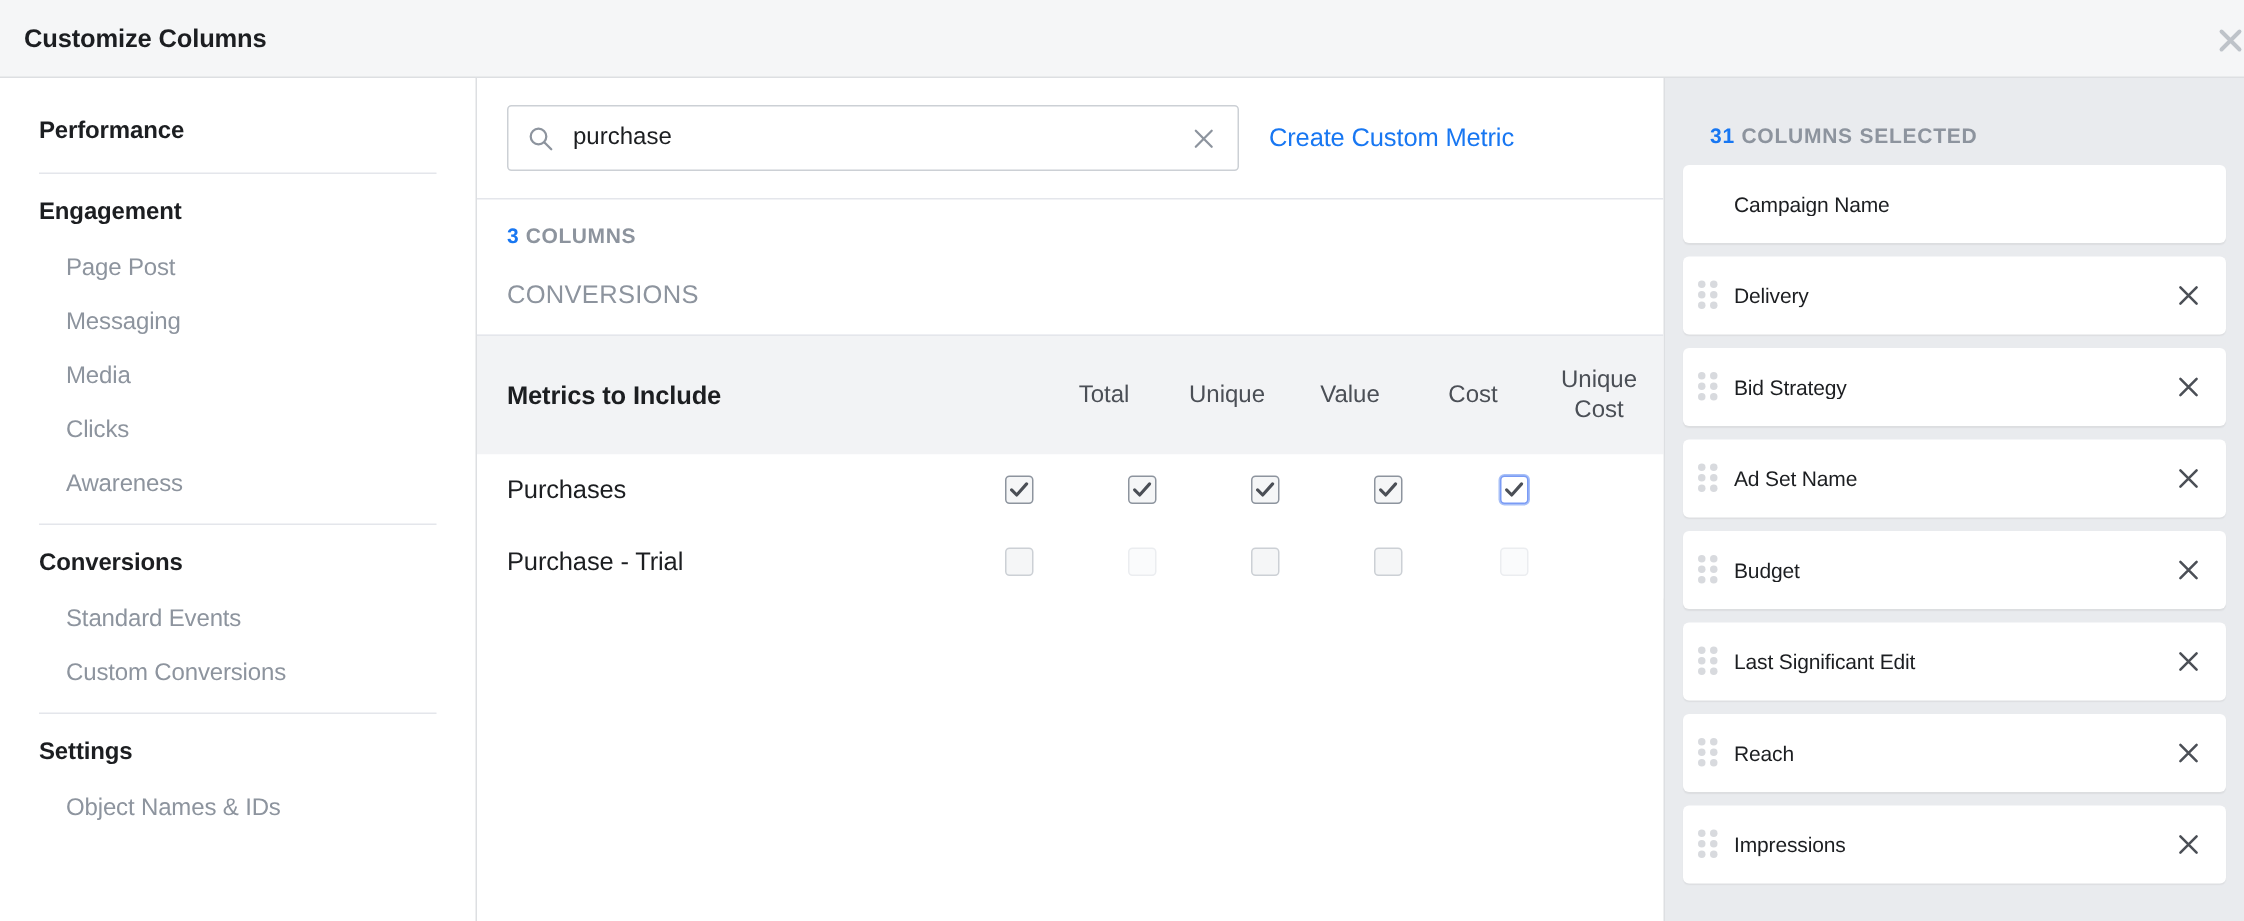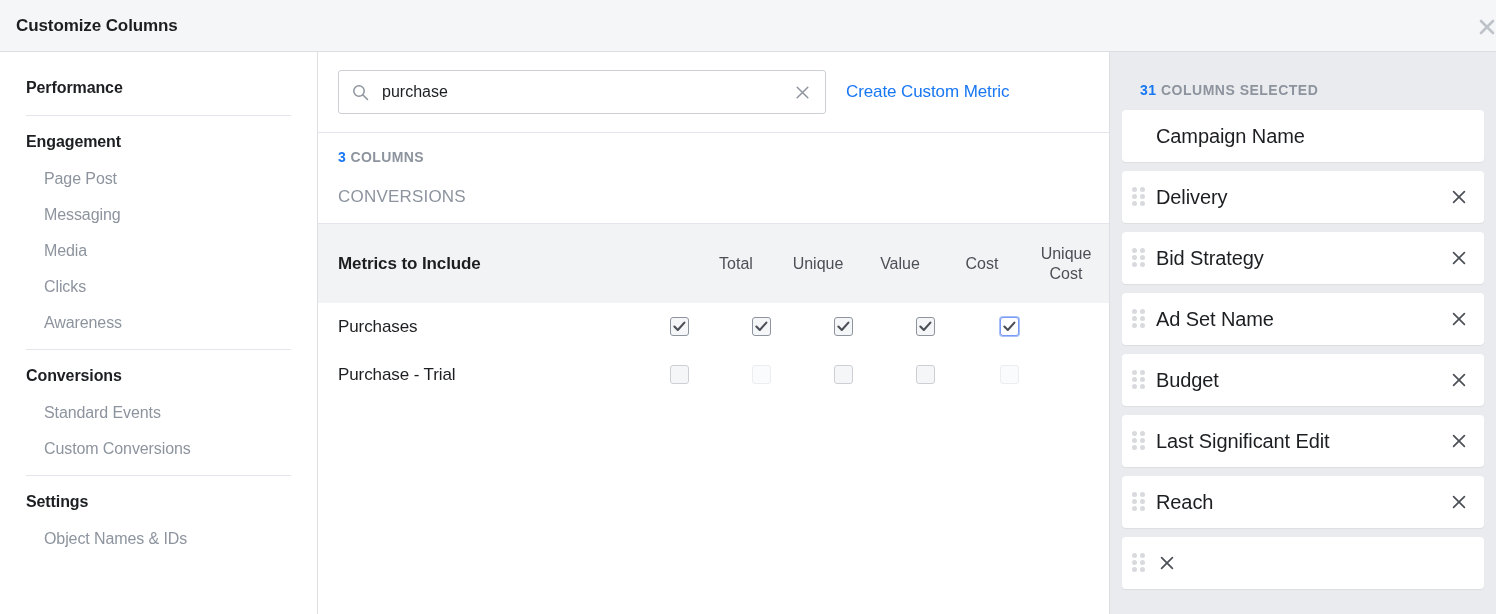--- a/index.html
+++ b/index.html
@@ -293,21 +293,21 @@
   }
   .grip i {
     display: block;
     width: 5px; height: 5px;
     border-radius: 50%;
     background: #d8dade;
   }
   .grip.hidden { visibility: hidden; }
   .chip-label {
     flex: 1 1 auto;
-    font-size: 20px;
+    font-size: 14px;
     color: #1c1e21;
     letter-spacing: -0.1px;
     white-space: nowrap;
     overflow: hidden;
     text-overflow: ellipsis;
   }
   .chip-remove {
     flex: 0 0 auto;
     width: 22px; height: 22px;
     display: flex; align-items: center; justify-content: center;
@@ -575,20 +575,21 @@
           </div>
           <div class="chip">
             <div class="grip">
               <i></i>
               <i></i>
               <i></i>
               <i></i>
               <i></i>
               <i></i>
             </div>
+            <div class="chip-label">Impressions</div>
             <div class="chip-remove">
               <svg width="18" height="18" viewBox="0 0 18 18" aria-hidden="true">
                 <path d="M3.6 3.6 L14.4 14.4 M14.4 3.6 L3.6 14.4" stroke="#4b4f56" stroke-width="1.7" stroke-linecap="round"></path>
               </svg>
             </div>
           </div>
         </div>
     </div>
 
   </div>

